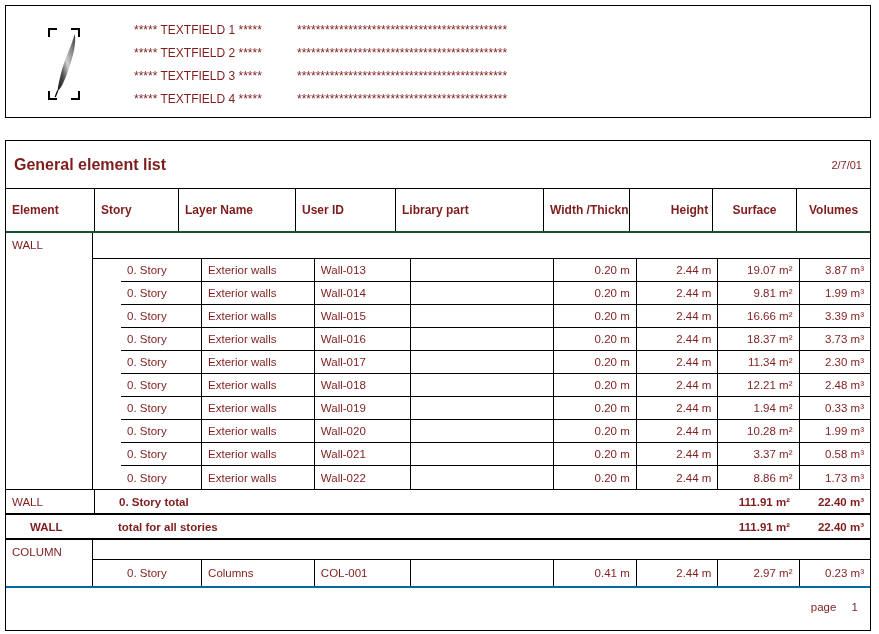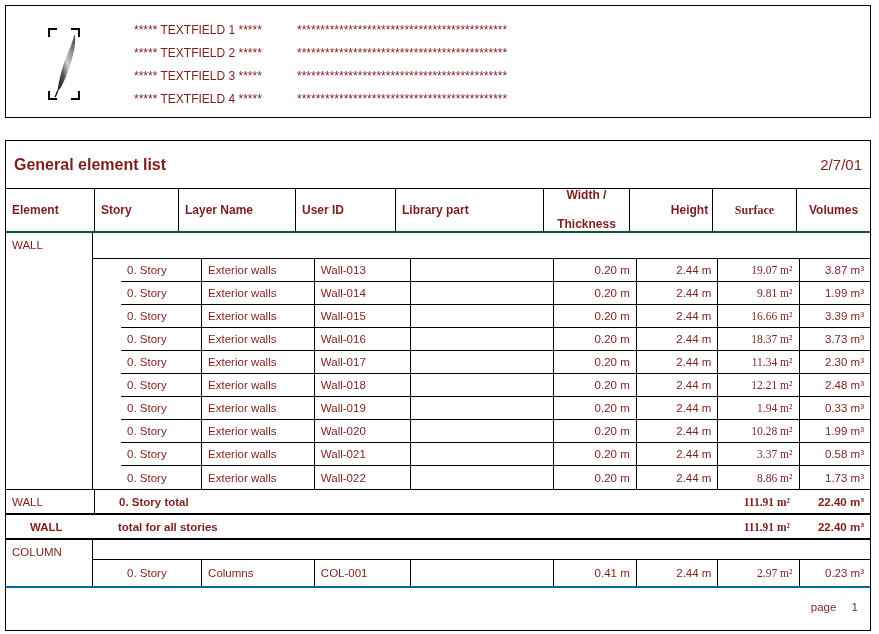--- a/index.html
+++ b/index.html
@@ -27,29 +27,29 @@
   .table-box {
     position:absolute; left:5px; top:140px; width:866px; height:491px;
     border:1px solid #000; background:#fff;
     display:flex; flex-direction:column; font-size:11.5px;
   }
   .title-row {
     height:48px; border-bottom:1px solid #000;
     display:flex; align-items:center; justify-content:space-between; padding:0 8px;
   }
   .title-row .title { font-weight:bold; font-size:16px; }
-  .title-row .date { font-size:15px; }
+  .title-row .date { font-size:11px; }
   .head-row { height:44px; border-bottom:2px solid #14532d; display:flex; font-weight:bold; font-size:12px; }
   .cell { display:flex; align-items:center; padding:0 6px; overflow:hidden; white-space:nowrap; }
   .bl { border-left:1px solid #000; }
   .ctr { justify-content:center; text-align:center; }
   .rt  { justify-content:flex-end; }
   .w-el{width:88px;} .w-st{width:84px;} .w-ly{width:117px;} .w-id{width:100px;}
-  .w-lp{width:148px;} .w-wd{width:86px;} .w-hg{width:83px;padding-left:43px;} .w-sf{width:84px;font-family:Liberation Serif, serif;} .w-vl{width:74px;}
-  .two-line { flex-direction:column; justify-content:space-between; line-height:13px; }
+  .w-lp{width:148px;} .w-wd{width:86px;} .w-hg{width:83px;padding-left:43px;} .w-sf{width:84px;} .w-vl{width:74px;}
+  .two-line { justify-content:flex-start; line-height:13px; }
   
   .section { display:flex; border-bottom:2px solid #0369a1; }
   .sec-el { width:88px; padding:6px 6px 0 6px; }
   .sec-body { width:778px; border-left:1px solid #000; display:flex; flex-direction:column; }
   .group-row { height:26px; border-bottom:1px solid #000; }
   .group-row.col { height:20px; }
   .row { height:23px; display:flex; border-bottom:1px solid #000;margin-left:28px; }
   .row.tall { height:26px; }
   .sec-body .row:last-child { border-bottom:none; }
   .row .w-st{width:83px;}

